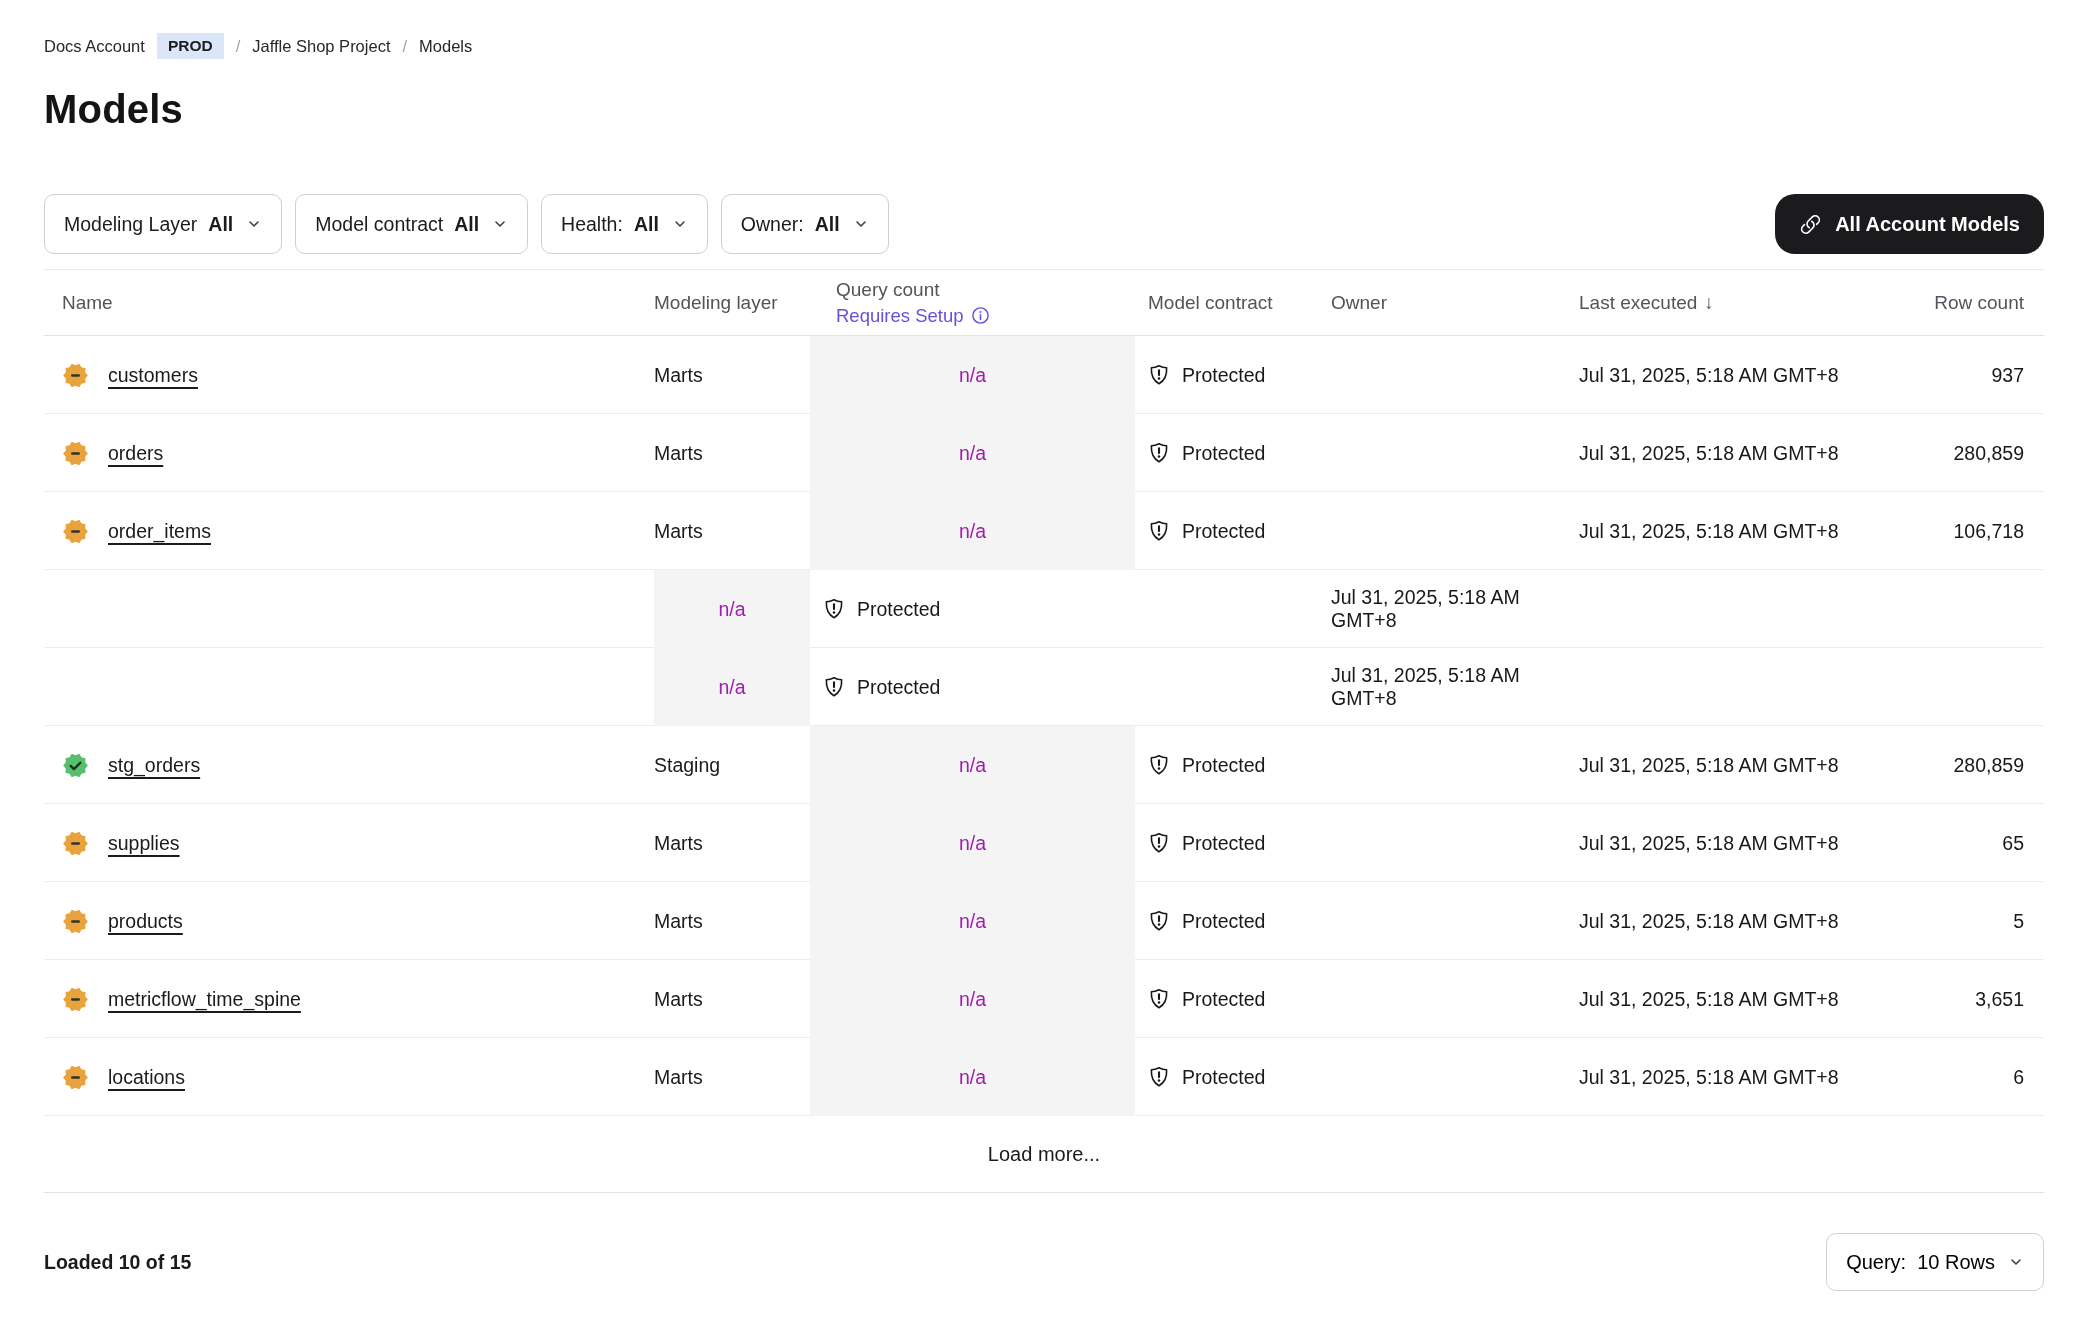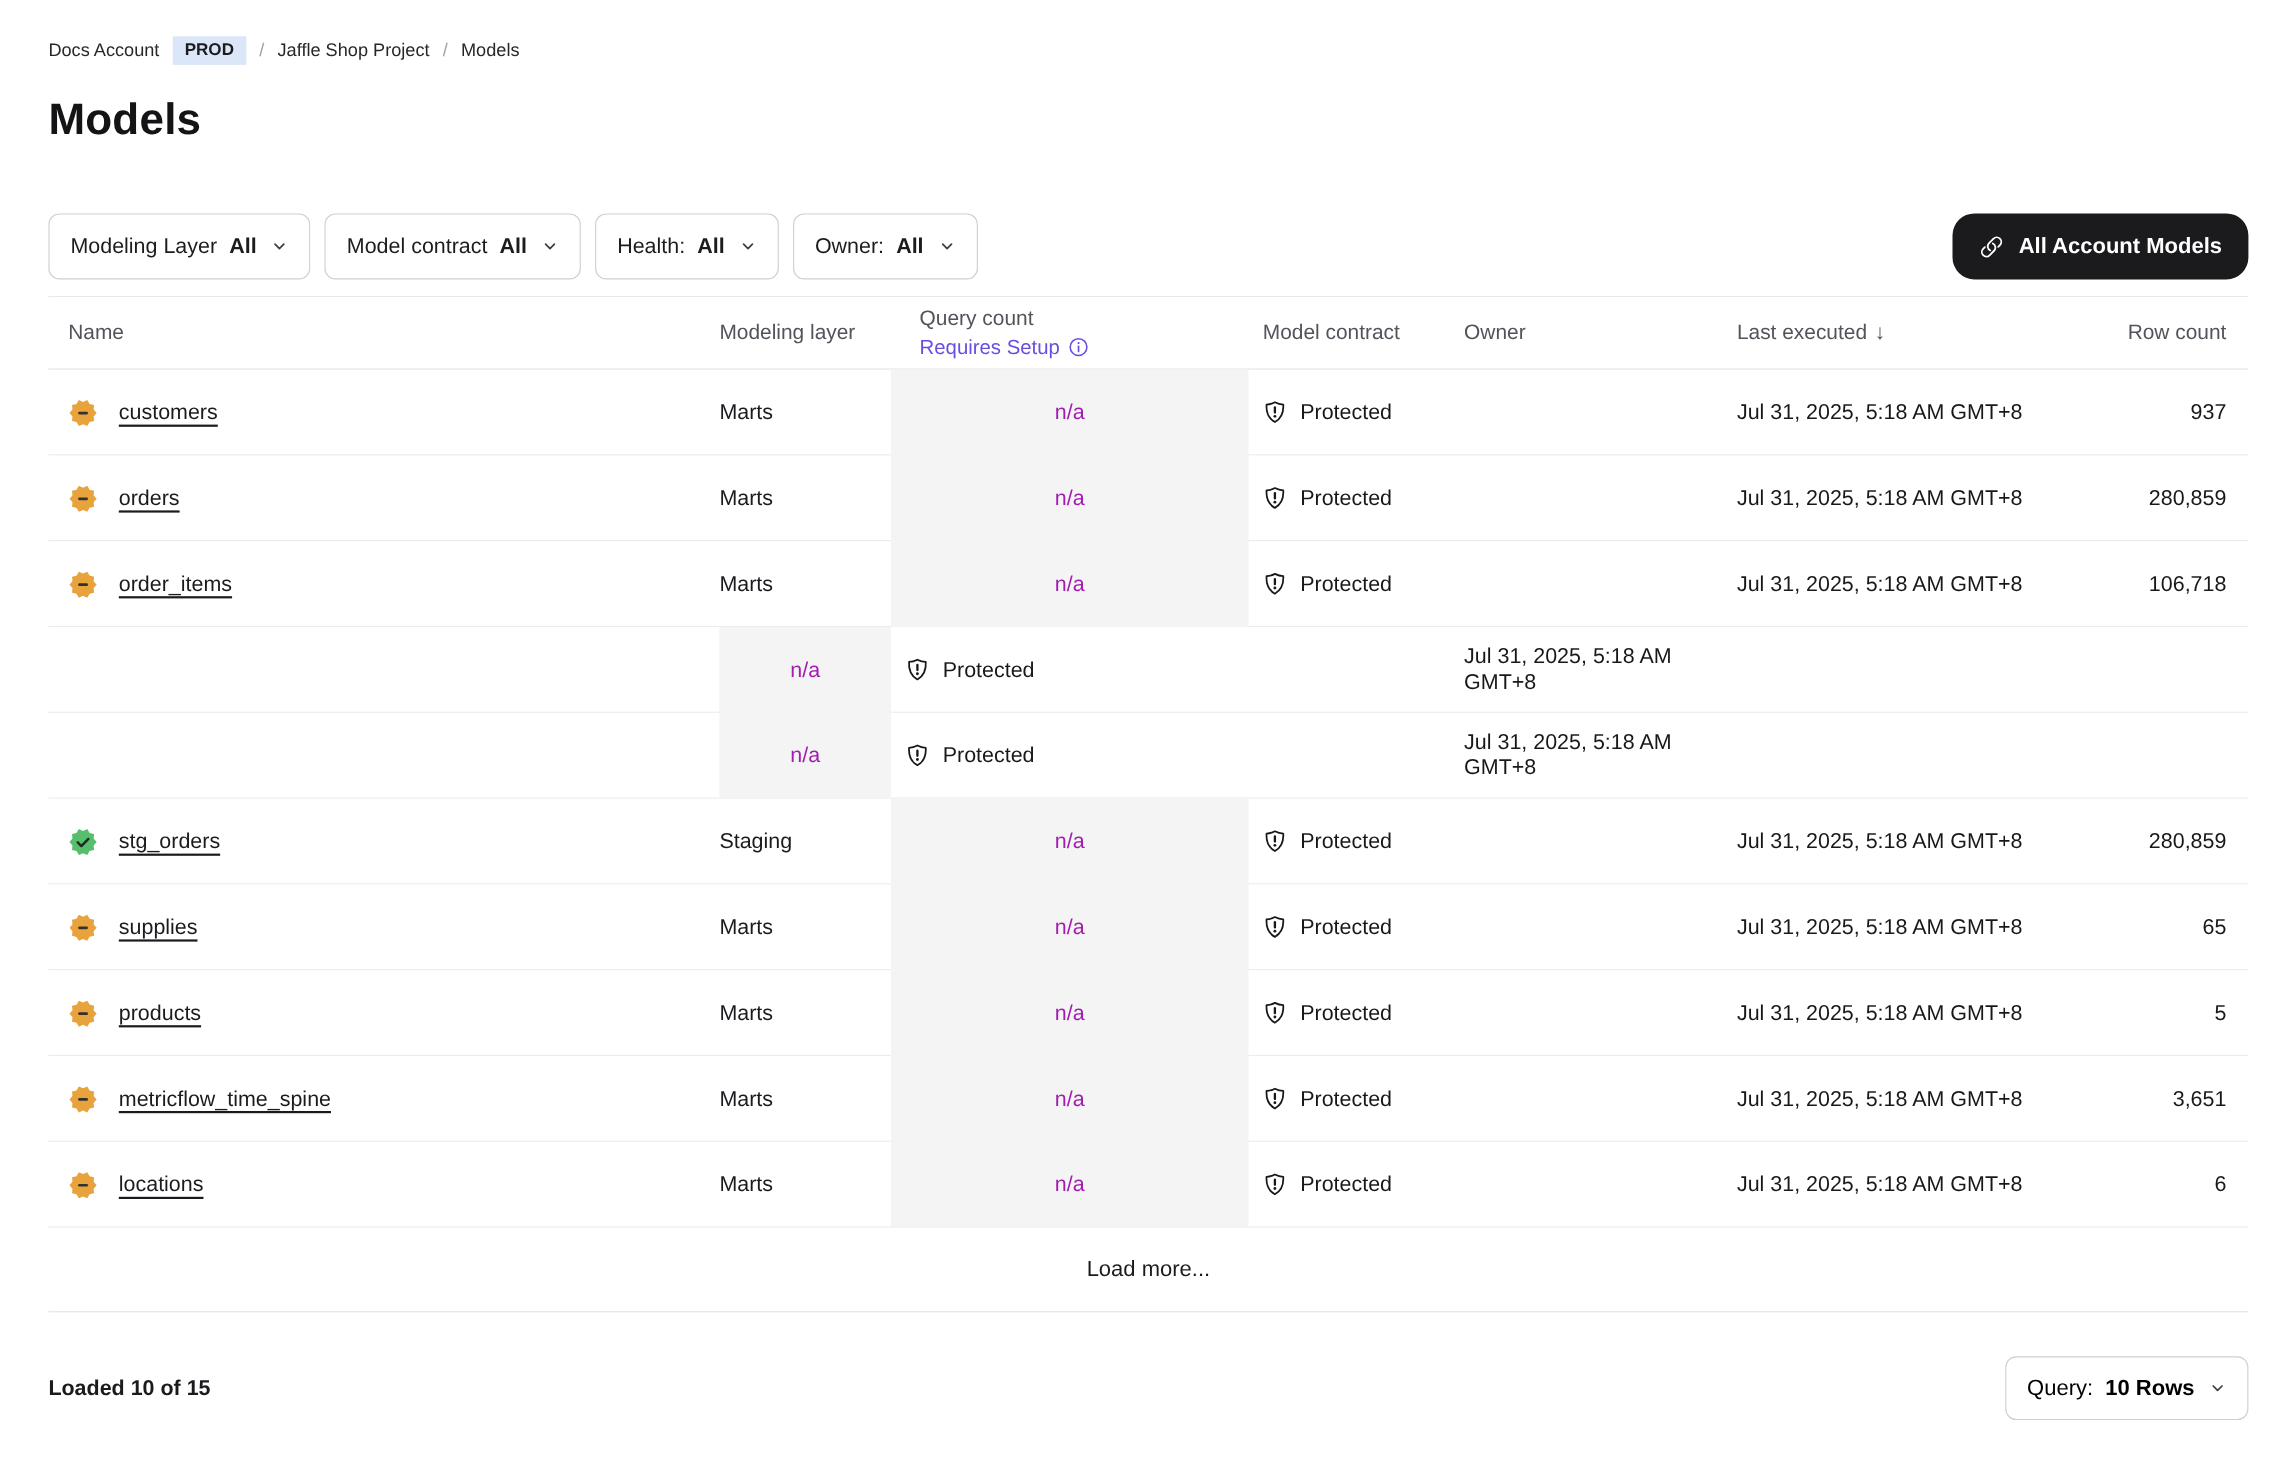--- a/index.html
+++ b/index.html
@@ -55,21 +55,21 @@
 
   .load-more-row { height: 77px; border-bottom: 1px solid #e3e3e6; display: flex; align-items: center; justify-content: center; }
   .load-more { font-size: 20px; font-weight: 500; color: #1b1b1f; cursor: pointer; background: none; border: none; font-family: inherit; }
 
   
   .footer { margin-top: 40px; display: flex; align-items: center; justify-content: space-between; }
   .loaded { font-size: 19.5px; font-weight: 600; color: #1b1b1f; }
   .show-btn { height: 58px; border: 1px solid #cfcfd4; border-radius: 10px; background: #fff;
     display: flex; align-items: center; gap: 11px; padding: 0 19px; font-size: 20px; cursor: pointer; font-family: inherit; }
   .show-btn .s-label { font-weight: 500; }
-  .show-btn .s-value { font-weight: 700; }
+  .show-btn .s-value { font-weight: 400; }
 
   svg { display: block; }
 </style>
 </head>
 <body>
 
 <div class="page">
 
   <div class="breadcrumb">
     <span class="crumb link">Docs Account</span>

